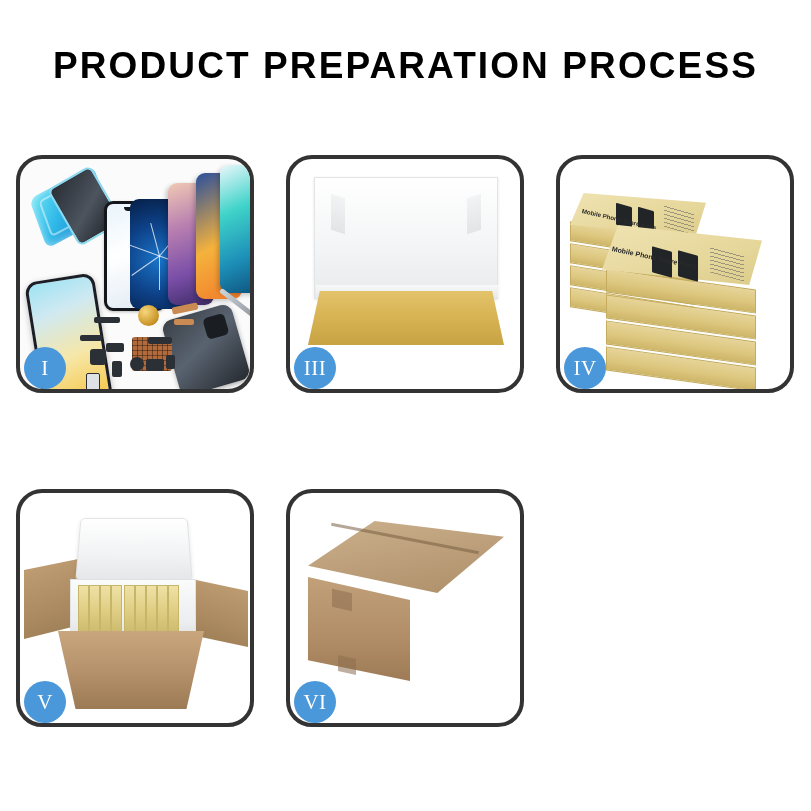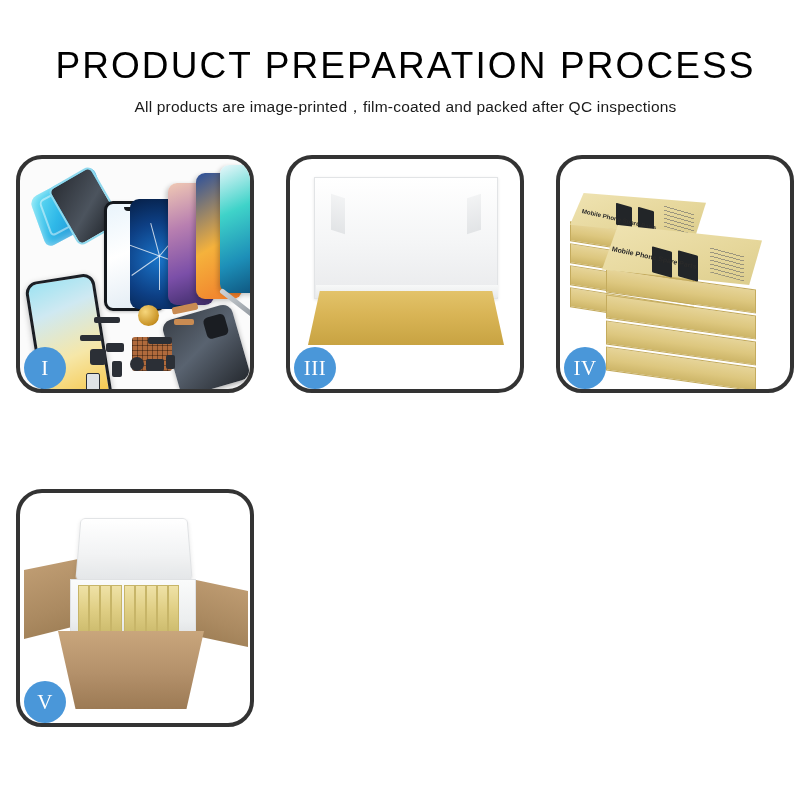--- a/index.html
+++ b/index.html
@@ -24,21 +24,21 @@
   #header {
     position: absolute;
     top: 0; left: 0;
     width: 811px;
     text-align: center;
   }
   #title {
     margin: 0;
     padding-top: 44px;
     font-size: 37px;
-    font-weight: 400;
+    font-weight: 700;
     letter-spacing: 2.1px;
     color: #000000;
     line-height: 44px;
     font-family: "Liberation Sans", sans-serif;
     white-space: nowrap;
   }
   #subtitle {
     margin: 0;
     padding-top: 9px;
     font-size: 15.5px;
@@ -364,21 +364,20 @@
     background:rgba(140,110,78,.55);
   }
 </style>
 </head>
 <body>
 
 <div id="page">
 
   <div id="header">
     <h1 id="title">PRODUCT PREPARATION PROCESS</h1>
-    <p id="subtitle">All products are image-printed，film-coated and packed after QC inspections</p>
   </div>
 
   <div id="grid">
 
     <div class="panel p1">
       <div class="photo">
         <div class="film"></div>
         <div class="film2"></div>
         <div class="glassprot">
             <div class="notch"></div>
@@ -477,15 +476,26 @@
           <div class="gbar" style="left:57px;"></div>
           <div class="gbar" style="left:68px;"></div>
           <div class="gbar" style="left:79px;"></div>
           <div class="gbar" style="left:90px;"></div>
         </div>
         <div class="carton5"></div>
       </div>
       <div class="badge">V</div>
     </div>
 
+    <div class="panel p6">
+      <div class="photo">
+        <div class="c6top"></div>
+        <div class="c6front"></div>
+        <div class="c6side"></div>
+        <div class="c6seam"></div>
+        <div class="tapepatch" style="left:42px;top:98px;width:20px;height:18px;transform:skewY(12deg);"></div>
+        <div class="tapepatch" style="left:48px;top:164px;width:18px;height:16px;transform:skewY(12deg);"></div>
+      </div>
+      <div class="badge">VI</div>
+    </div>
 
   </div>
 </div>
 
 </body></html>

